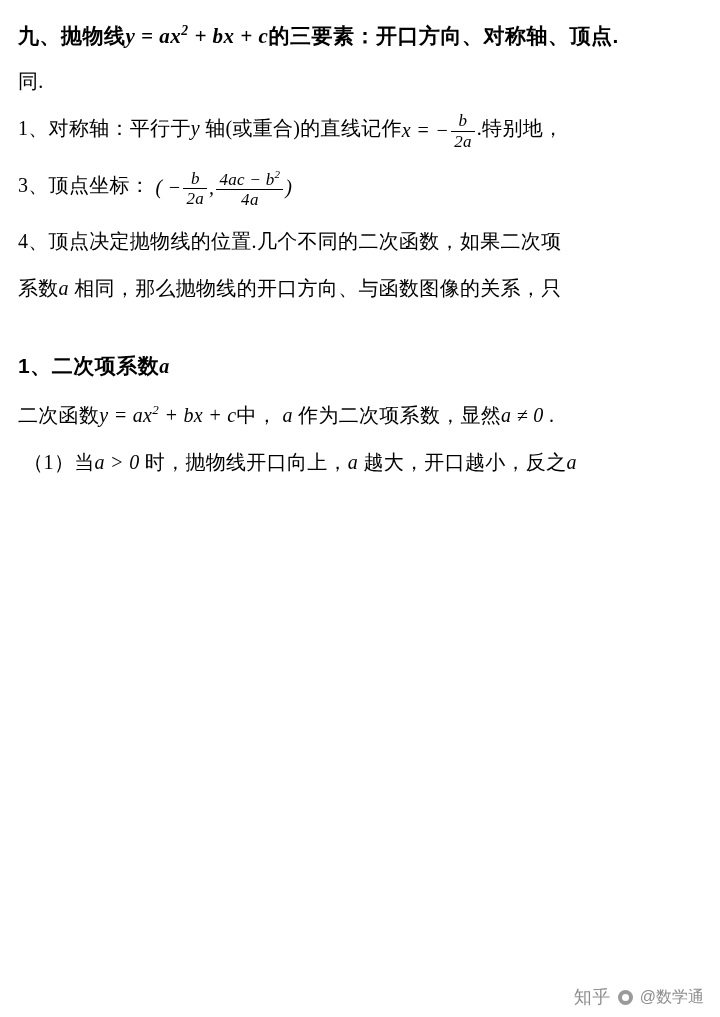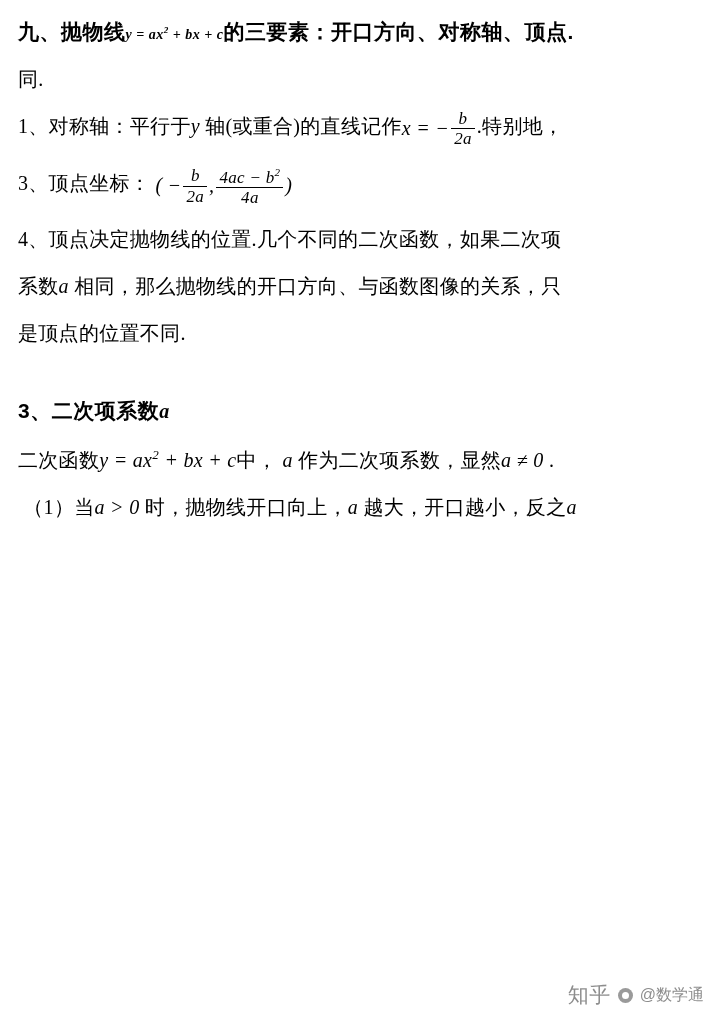--- a/index.html
+++ b/index.html
@@ -69,21 +69,21 @@
   }
   .abs {
     display: inline-block;
     border-left: 1.5px solid #000;
     border-right: 1.5px solid #000;
     padding: 0 3px;
     font-style: italic;
     line-height: 1.05;
   }
   .bigmath {
-    font-size: 14px;
+    font-size: 21px;
     text-align: right;
   }
   .sect-gap {
     height: 34px;
   }
   .vcenter {
     display: inline-block;
     vertical-align: middle;
   }
   .watermark {
@@ -92,21 +92,21 @@
     bottom: 8px;
     display: flex;
     align-items: center;
     gap: 7px;
     color: #8d8d8d;
     font-family: "Liberation Sans", sans-serif;
     font-size: 16px;
   }
   .wm-logo {
     font-family: "Liberation Sans", sans-serif;
-    font-size: 21px;
+    font-size: 18px;
     color: #8d8d8d;
     letter-spacing: 0.5px;
   }
   .wm-dot {
     display: inline-block;
     width: 15px;
     height: 15px;
     border-radius: 50%;
     background: #9a9a9a;
     position: relative;
@@ -146,29 +146,26 @@
       <span>( −</span><span class="frac"><span class="num">b</span><span class="den">2a</span></span><span>,</span><span class="frac"><span class="num">4ac&nbsp;−&nbsp;b<sup>2</sup></span><span class="den">4a</span></span><span>)</span>
     </span>
   </div>
 
   <div class="block para">
     <span>4、顶点决定抛物线的位置.几个不同的二次函数，如果二次项</span>
   </div>
   <div class="block para">
     <span>系数</span><span class="math">a</span>&nbsp;<span>相同，那么抛物线的开口方向、与函数图像的关系，只</span>
   </div>
-  <div class="block para">
-    <span>是顶点的位置不同.</span>
-  </div>
 
   <div class="sect-gap"></div>
 
 
   <div class="block heading" style="line-height:38px;">
-    <span>3、二次项系数</span><span class="math">a</span>
+    <span>1、二次项系数</span><span class="math">a</span>
   </div>
 
   <div class="block para">
     <span>二次函数</span><span class="math">y&nbsp;=&nbsp;<span class="nowrap">ax<sup>2</sup></span>&nbsp;+&nbsp;bx&nbsp;+&nbsp;c</span><span>中，</span>&nbsp;<span class="math">a</span>&nbsp;<span>作为二次项系数，显然</span><span class="math">a ≠ 0</span>&nbsp;<span>.</span>
   </div>
 
   <div class="block para">
     &nbsp;<span>（1）当</span><span class="math">a &gt; 0</span>&nbsp;<span>时，抛物线开口向上，</span><span class="math">a</span>&nbsp;<span>越大，开口越小，反之</span><span class="math">a</span>
   </div>
 

